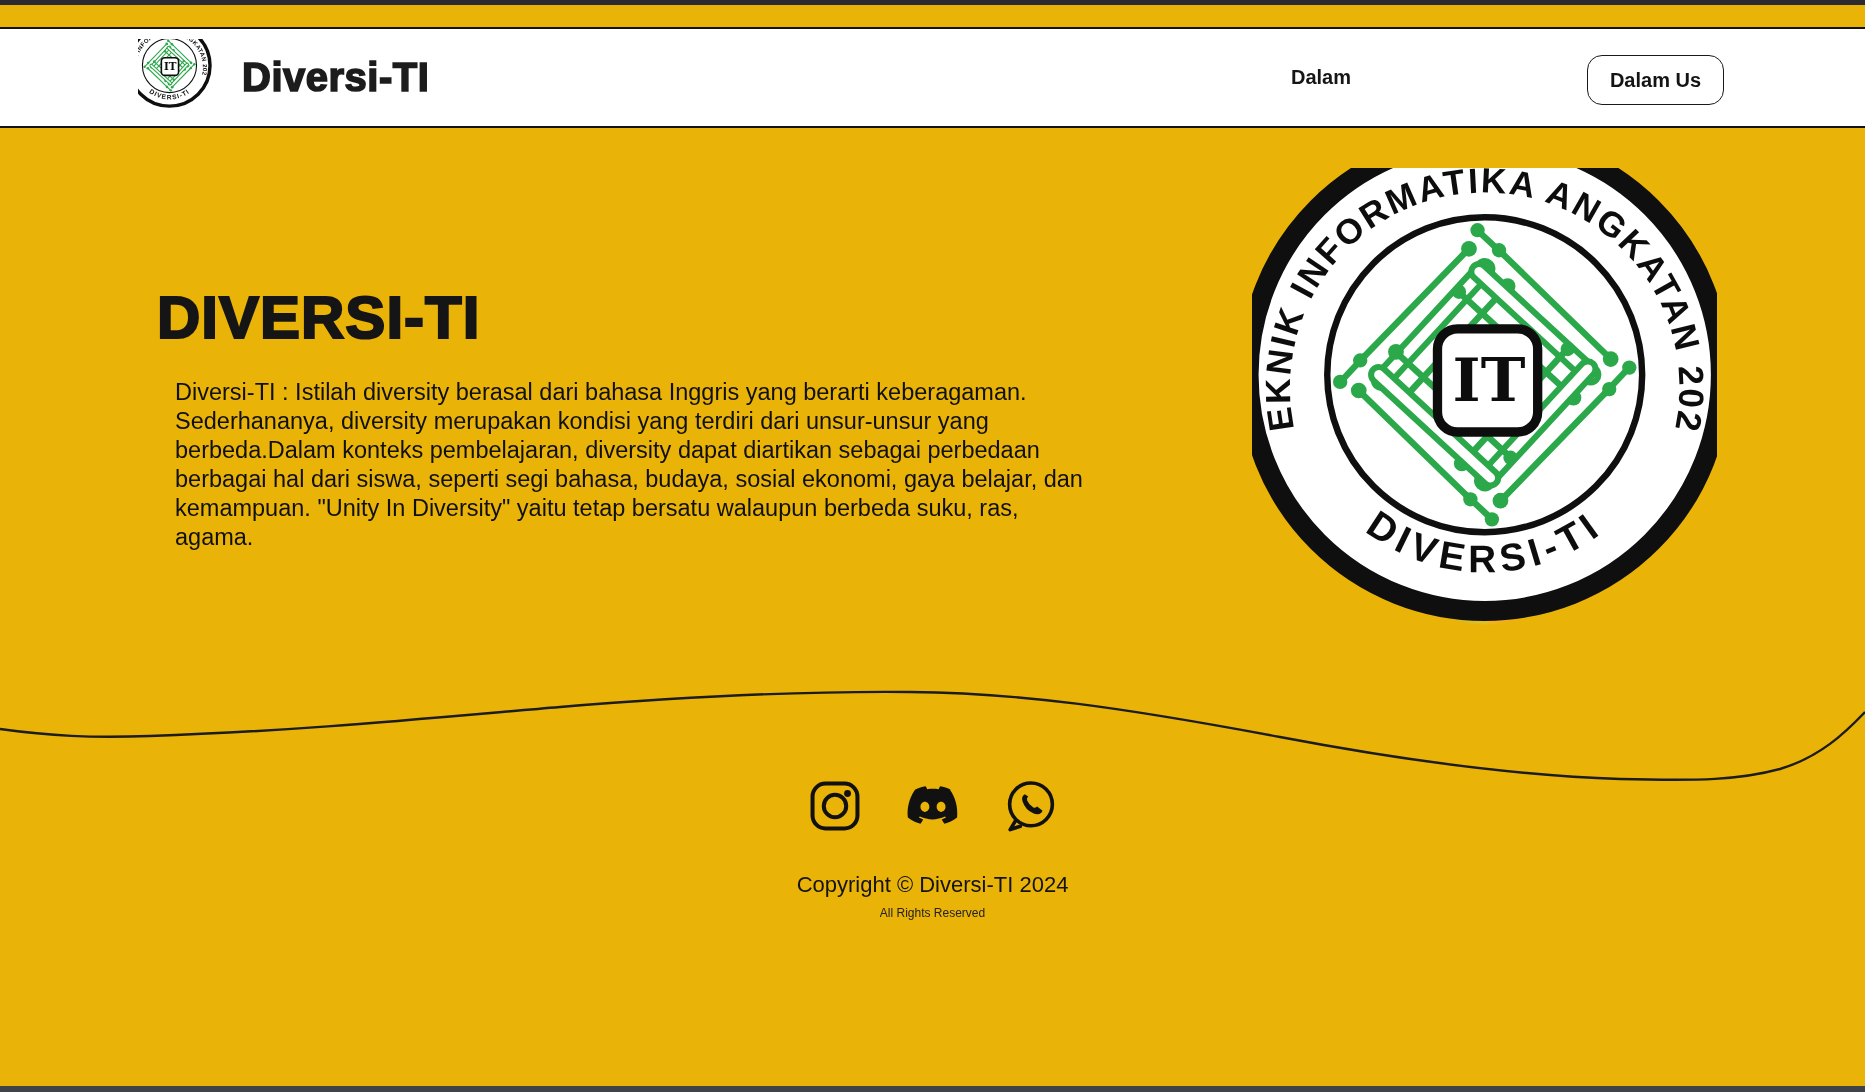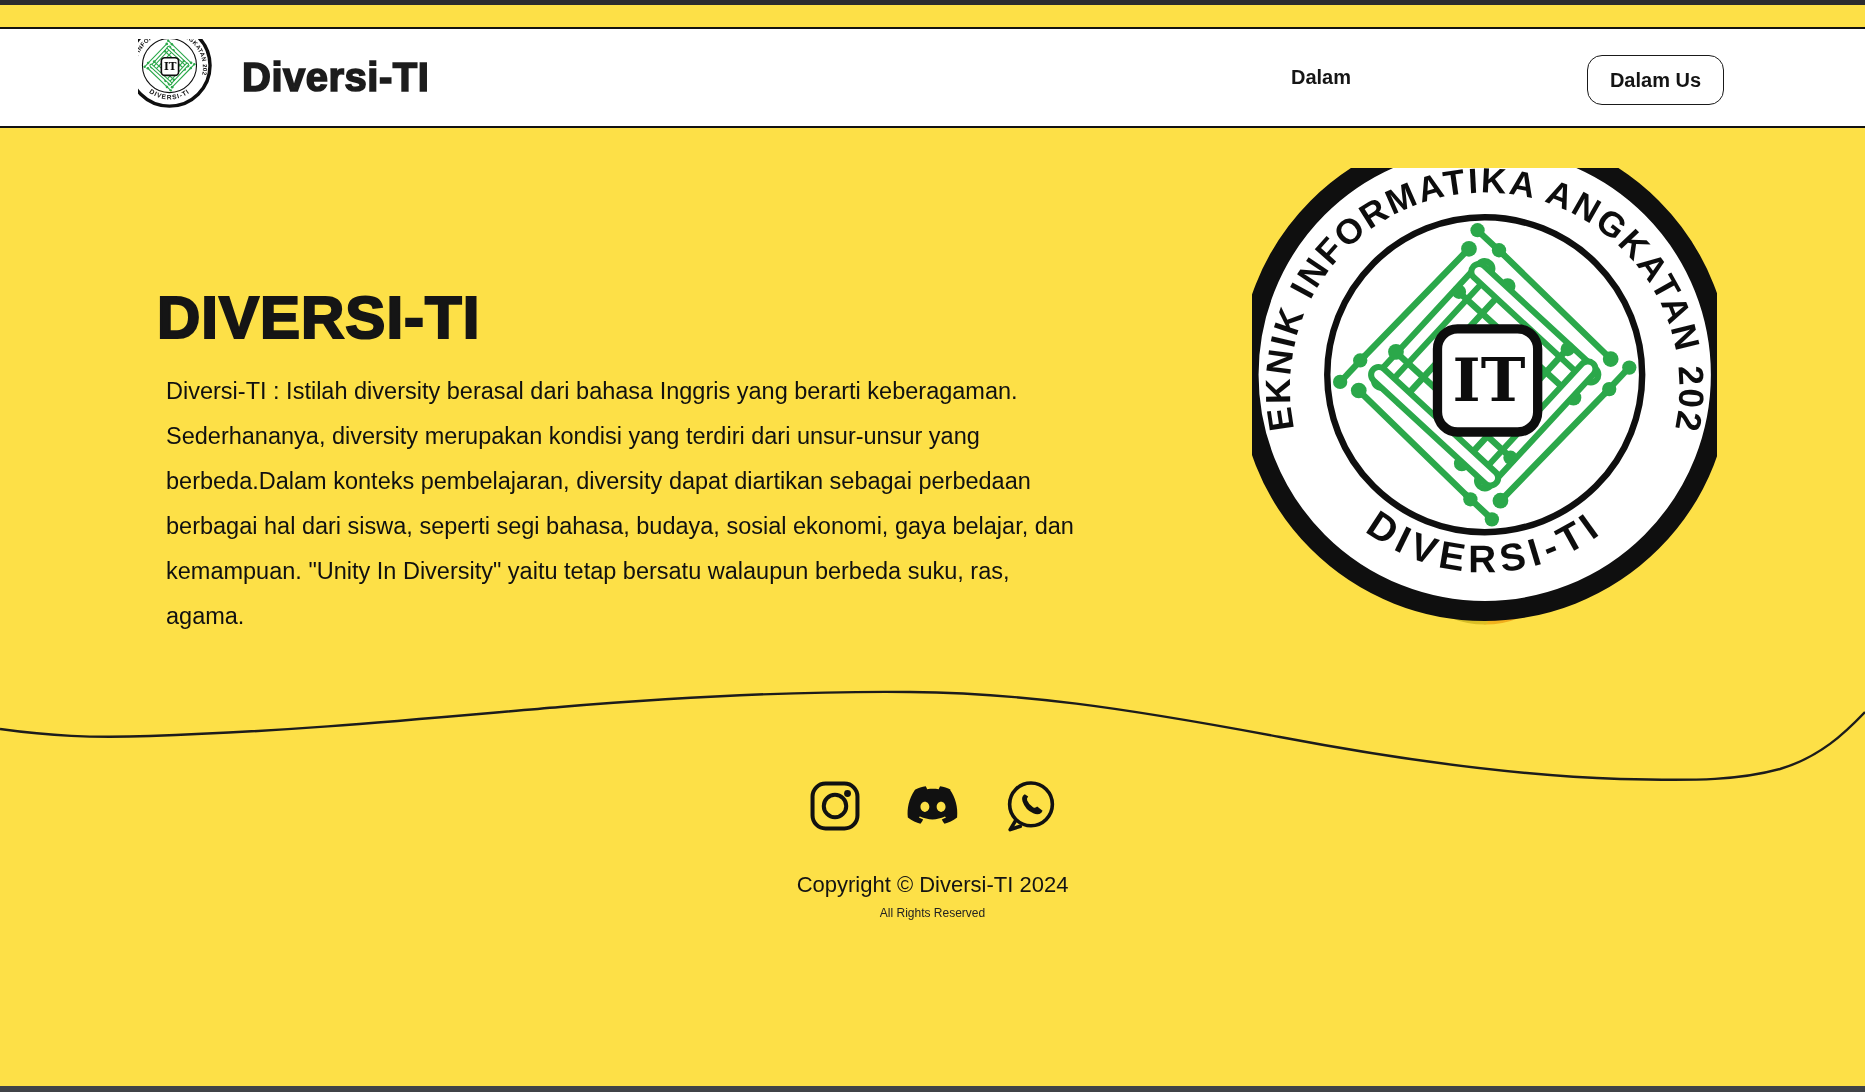--- a/index.html
+++ b/index.html
@@ -1,16 +1,16 @@
 <!DOCTYPE html>
 <html><head>
 <meta charset="utf-8">
 <style>
   html,body{margin:0;padding:0;background:#fff;}
-  .page{position:relative;width:1865px;height:1092px;background:#fde047;overflow:hidden;
+  .page{position:relative;width:1865px;height:1092px;background:#eab308;overflow:hidden;
         font-family:"Liberation Sans",sans-serif;color:#111;}
   .topbar{position:absolute;left:0;top:0;width:100%;height:5px;background:#2c2c2f;}
   .bottombar{position:absolute;left:0;top:1086px;width:100%;height:6px;background:#404347;}
 
   .header{position:absolute;left:0;top:27px;width:100%;height:97px;background:#fff;
           border-top:2px solid #121212;border-bottom:2px solid #121212;}
   .badge-small{position:absolute;left:138px;top:10px;width:88px;height:88px;}
   .brand{position:absolute;left:242px;top:0;height:97px;display:flex;align-items:center;
          font-size:40px;font-weight:900;letter-spacing:.5px;color:#1c1c1c;
          -webkit-text-stroke:1.6px #1c1c1c;}
@@ -20,21 +20,21 @@
   .nav-members{left:1432px;}
   .about-btn{position:absolute;left:1587px;top:26px;width:137px;height:50px;background:#fff;
              border:1.6px solid #1a1a1a;border-radius:15px;font-size:20px;font-weight:700;
              color:#141414;display:flex;align-items:center;justify-content:center;cursor:pointer;
              font-family:"Liberation Sans",sans-serif;}
 
   .hero-heading{position:absolute;left:157px;top:288px;font-size:60px;line-height:60px;
                 font-weight:900;color:#151515;-webkit-text-stroke:2.2px #151515;
                 letter-spacing:1px;margin:0;}
   .hero-paragraph{position:absolute;left:157px;top:360px;width:918px;font-size:23.5px;
-                  line-height:45px;color:#101010;margin:9px;}
+                  line-height:29px;color:#101010;margin:18px;}
 
   .big-logo{position:absolute;left:1252px;top:168px;width:465px;height:505px;}
 
   .wave{position:absolute;left:0;top:685px;width:1865px;height:110px;}
 
   .social-row{position:absolute;left:0;top:779px;width:100%;display:flex;
               justify-content:center;align-items:center;gap:44px;}
   .social-icon{width:54px;height:54px;display:flex;align-items:center;justify-content:center;cursor:pointer;}
   .copyright{position:absolute;left:0;top:872px;width:100%;text-align:center;
              font-size:22px;font-weight:400;color:#131313;}

